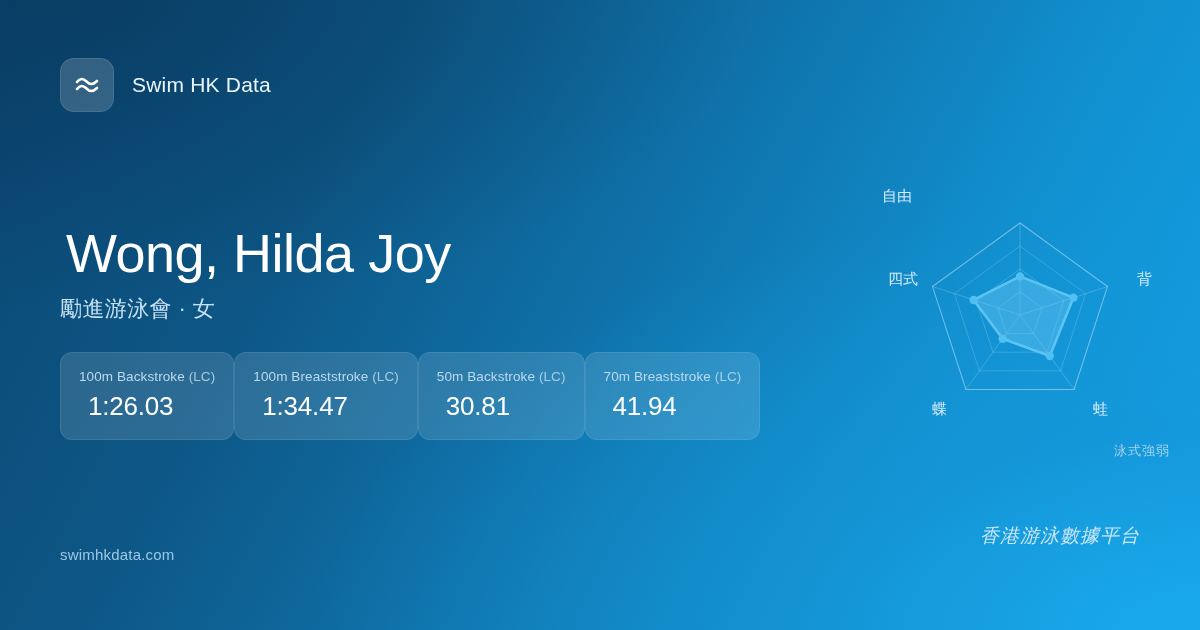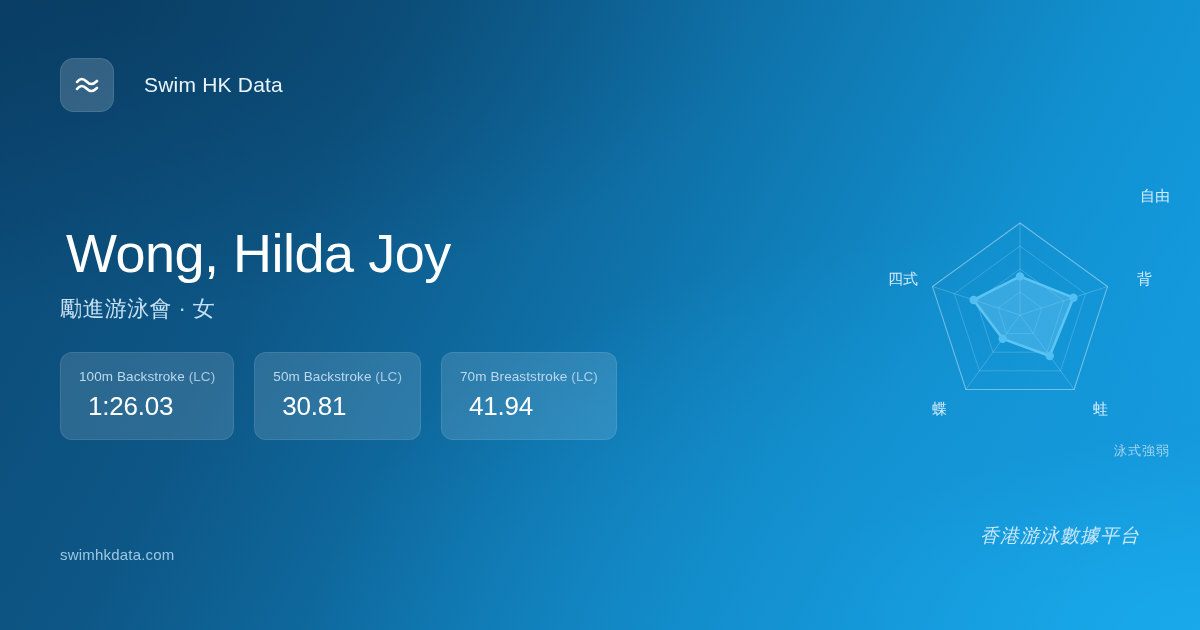--- a/index.html
+++ b/index.html
@@ -24,35 +24,35 @@
   
   .brand{position:absolute;left:60px;top:58px;display:flex;align-items:center;gap:18px;z-index:3;}
   .brand-mark{
     width:52px;height:52px;border-radius:14px;
     background:rgba(255,255,255,0.17);
     border:1px solid rgba(255,255,255,0.10);
     display:flex;align-items:center;justify-content:center;
   }
   .brand-mark svg{display:block;}
   .brand-name{
-    color:#eaf4fb;font-size:21px;letter-spacing:0.2px;font-weight:400;margin-left:12px;
+    color:#eaf4fb;font-size:21px;letter-spacing:0.2px;font-weight:400;
   }
 
   
   .hero{position:absolute;left:60px;top:218px;z-index:3;}
   .athlete-name{
     margin:6px;color:#ffffff;font-size:54px;line-height:1.08;font-weight:400;
     letter-spacing:-0.5px;white-space:nowrap;
   }
   .athlete-meta{
     margin:12px 0 0 0;color:#c6e1f3;font-size:22px;font-weight:400;letter-spacing:0.4px;
   }
 
   
-  .cards{position:absolute;left:60px;top:352px;display:flex;gap:20px;z-index:3;}
+  .cards{position:absolute;left:60px;top:352px;display:flex;z-index:3;}
   .card{
     background:rgba(255,255,255,0.13);
     border:1px solid rgba(255,255,255,0.09);
     border-radius:12px;
     padding:16px 18px 17px 18px;
     min-width:150px;
     box-sizing:border-box;
   }
   .card-label{
     color:#bcd9ee;font-size:13.5px;letter-spacing:0.1px;white-space:nowrap;
@@ -63,21 +63,21 @@
     color:#ffffff;font-size:26px;letter-spacing:-0.2px;white-space:nowrap;display:block;margin-left:9px;
   }
 
   
   .radar-wrap{position:absolute;left:870px;top:160px;width:300px;height:310px;z-index:3;}
   .radar-caption{
     position:absolute;left:0;top:282px;width:300px;text-align:right;
     color:#a9d3ec;font-size:13px;letter-spacing:1px;
   }
   .axis-label{position:absolute;color:#d6ecfa;font-size:15px;white-space:nowrap;}
-  .axis-top{left:0;top:27px;width:300px;text-align:right;}
+  .axis-top{left:12px;top:27px;width:300px;text-align:left;}
   .axis-right{right:18px;top:110px;}
   .axis-left{left:18px;top:110px;}
   .axis-bl{left:62px;top:240px;}
   .axis-br{right:62px;top:240px;}
 
   
   .footer-left{
     position:absolute;left:60px;top:546px;color:#9cc8e4;font-size:15px;letter-spacing:0.2px;z-index:3;
   }
   .footer-right{
@@ -107,20 +107,27 @@
   <div class="cards">
 
     <div class="card">
       <span class="card-label">
         <span>100m Backstroke</span>
         <span class="lc">(LC)</span>
       </span>
       <span class="card-value">1:26.03</span>
     </div>
 
+    <div class="card">
+      <span class="card-label">
+        <span>100m Breaststroke</span>
+        <span class="lc">(LC)</span>
+      </span>
+      <span class="card-value">1:34.47</span>
+    </div>
 
     <div class="card">
       <span class="card-label">
         <span>50m Backstroke</span>
         <span class="lc">(LC)</span>
       </span>
       <span class="card-value">30.81</span>
     </div>
 
     <div class="card">

